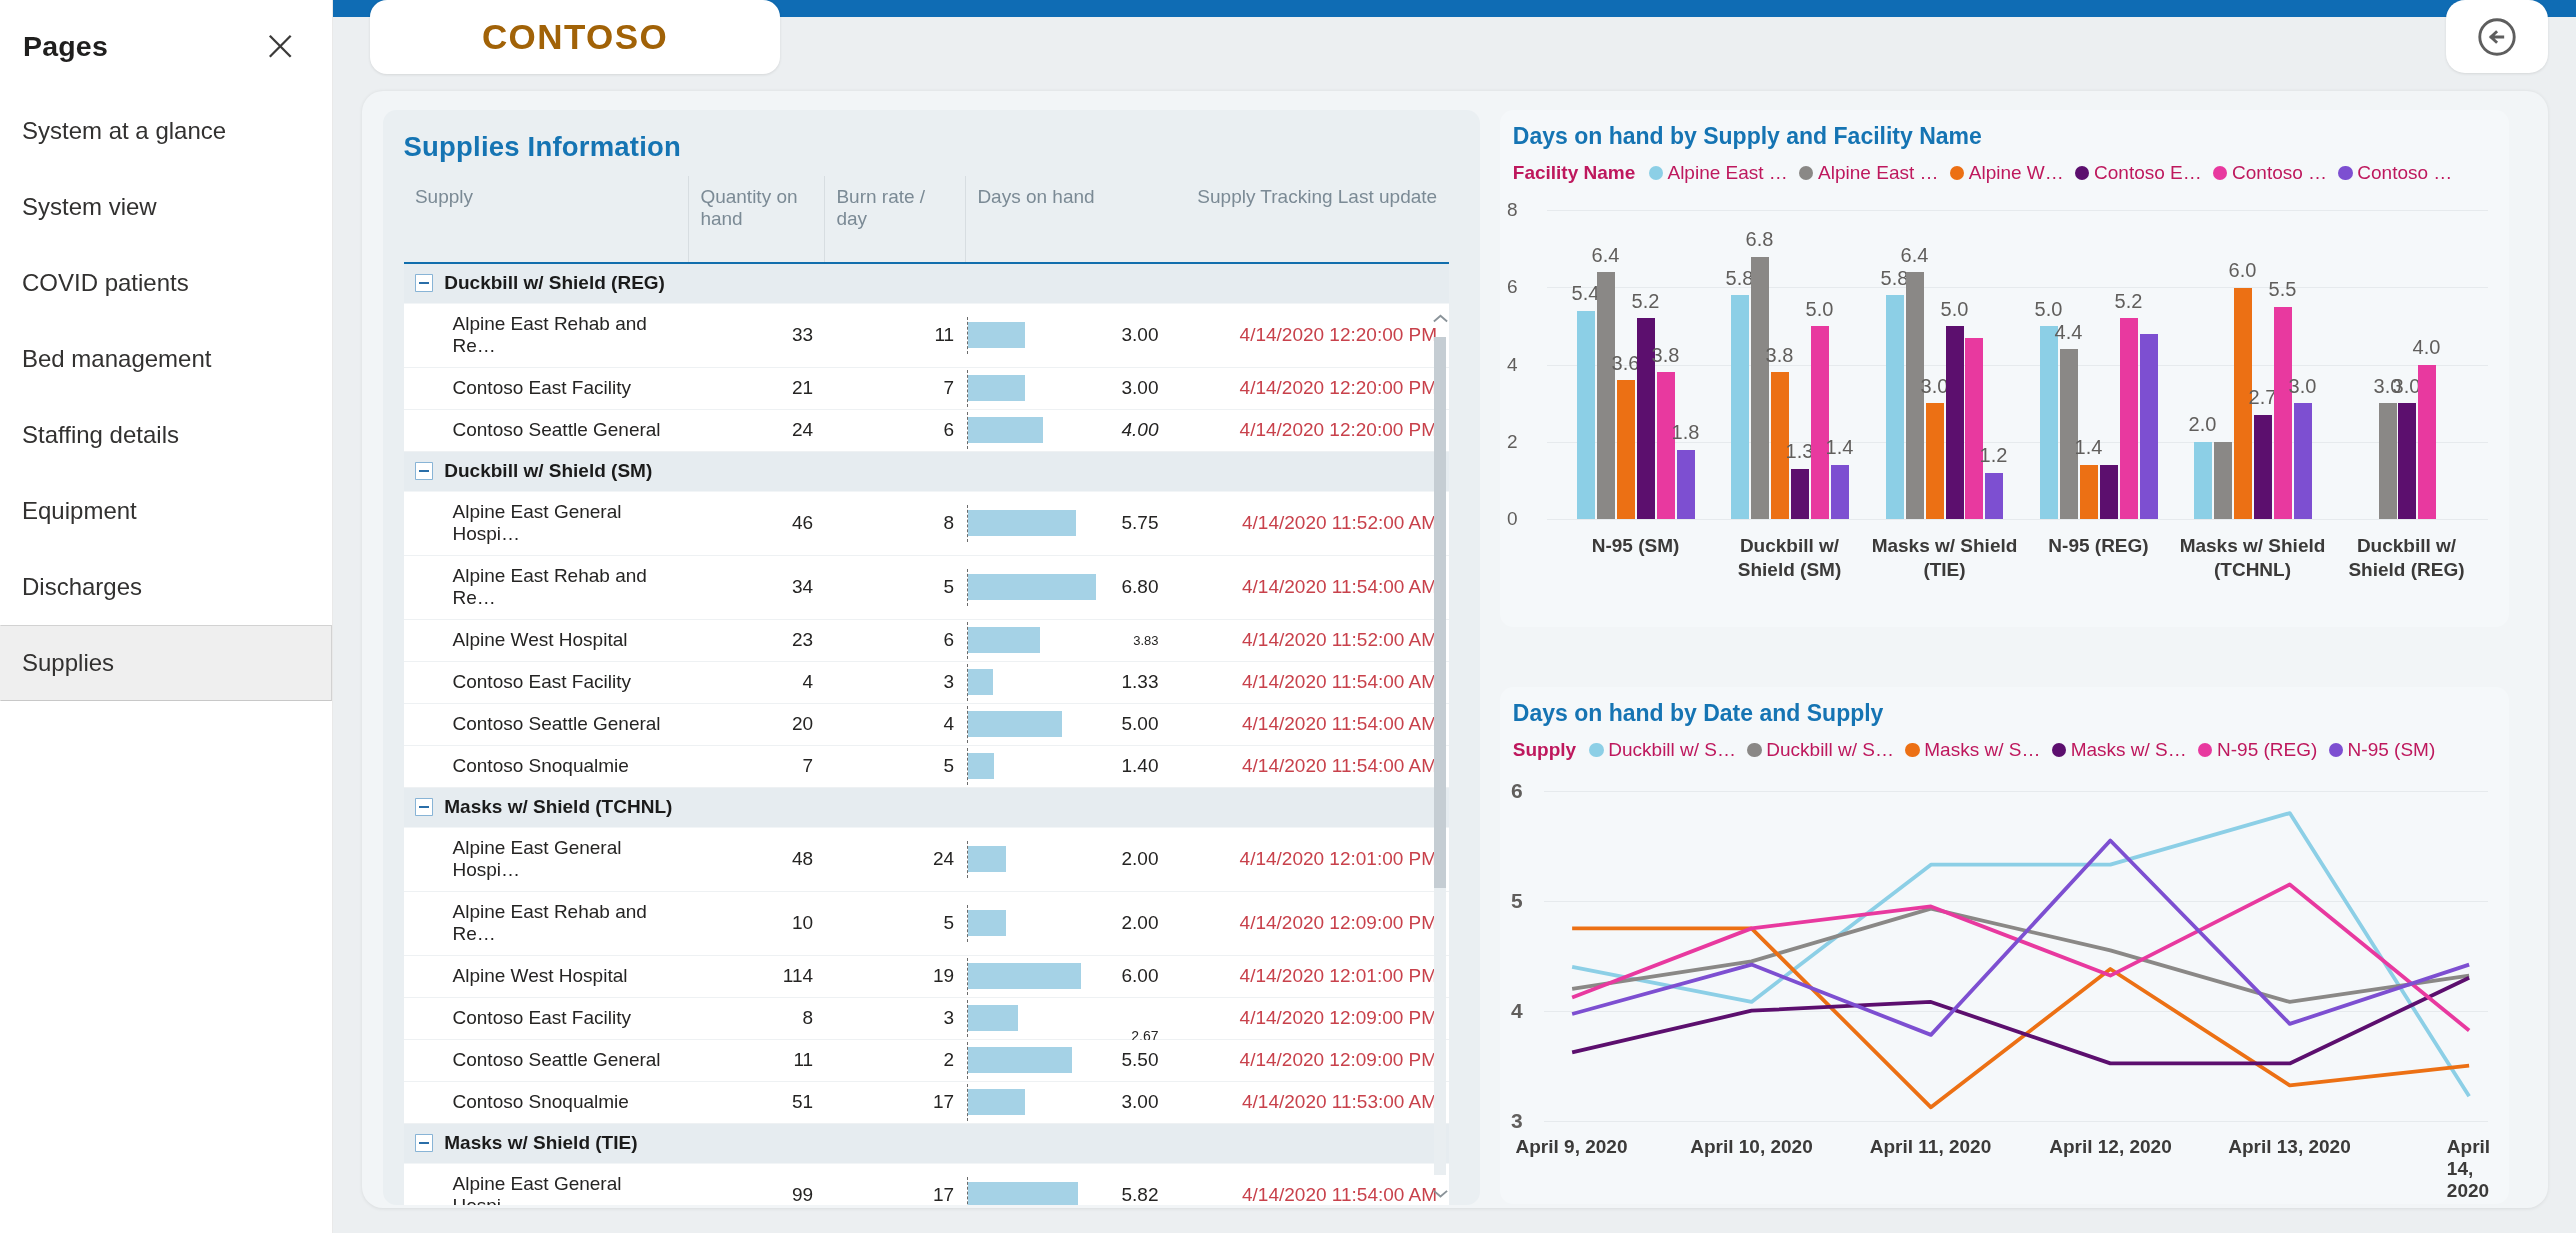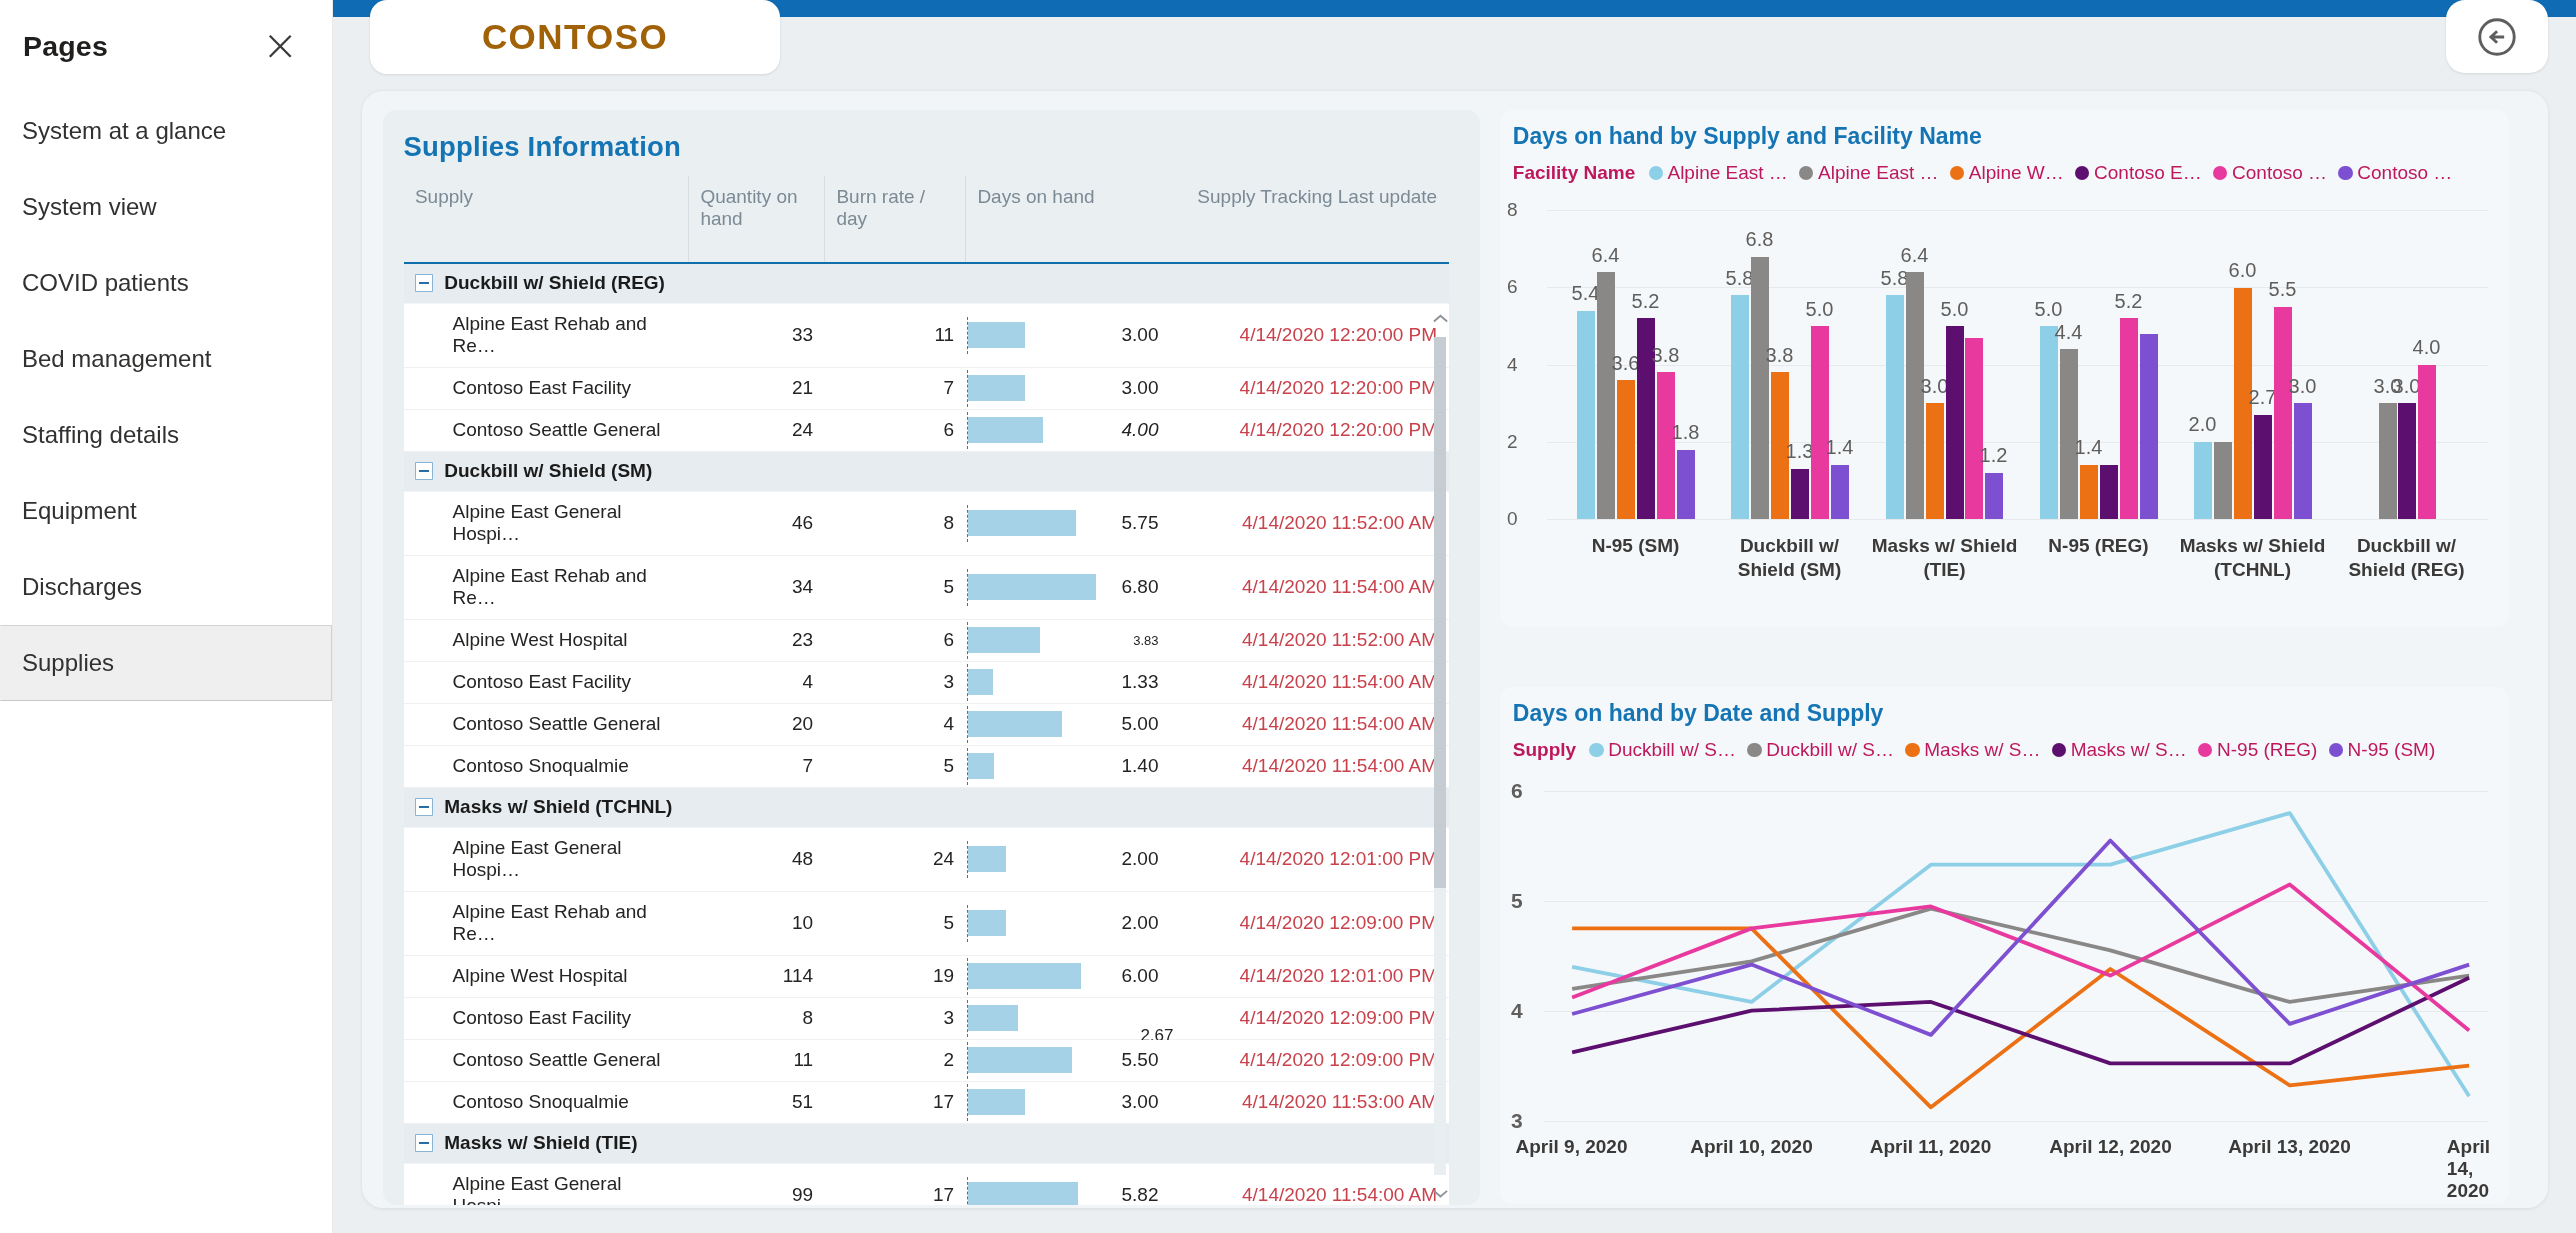--- a/index.html
+++ b/index.html
@@ -431,21 +431,21 @@
                   <td class="date">4/14/2020 12:01:00 PM</td>
                 </tr>
                 <tr class="data-row">
                   <td class="name">Contoso East Facility</td>
                   <td class="num">8</td>
                   <td class="num">3</td>
                   <td class="bar-cell">
                     <div class="barholder">
                       <span class="baseline"></span>
                       <span class="bar" style="width:50px"></span>
-                      <span style="position:absolute;right:10px;font-size:17px;margin-top:36px;">2.67</span>
+                      <span style="position:absolute;right:25px;font-size:14px;margin-top:36px;">2.67</span>
                     </div>
                   </td>
                   <td class="date">4/14/2020 12:09:00 PM</td>
                 </tr>
                 <tr class="data-row">
                   <td class="name">Contoso Seattle General</td>
                   <td class="num">11</td>
                   <td class="num">2</td>
                   <td class="bar-cell">
                     <div class="barholder">

